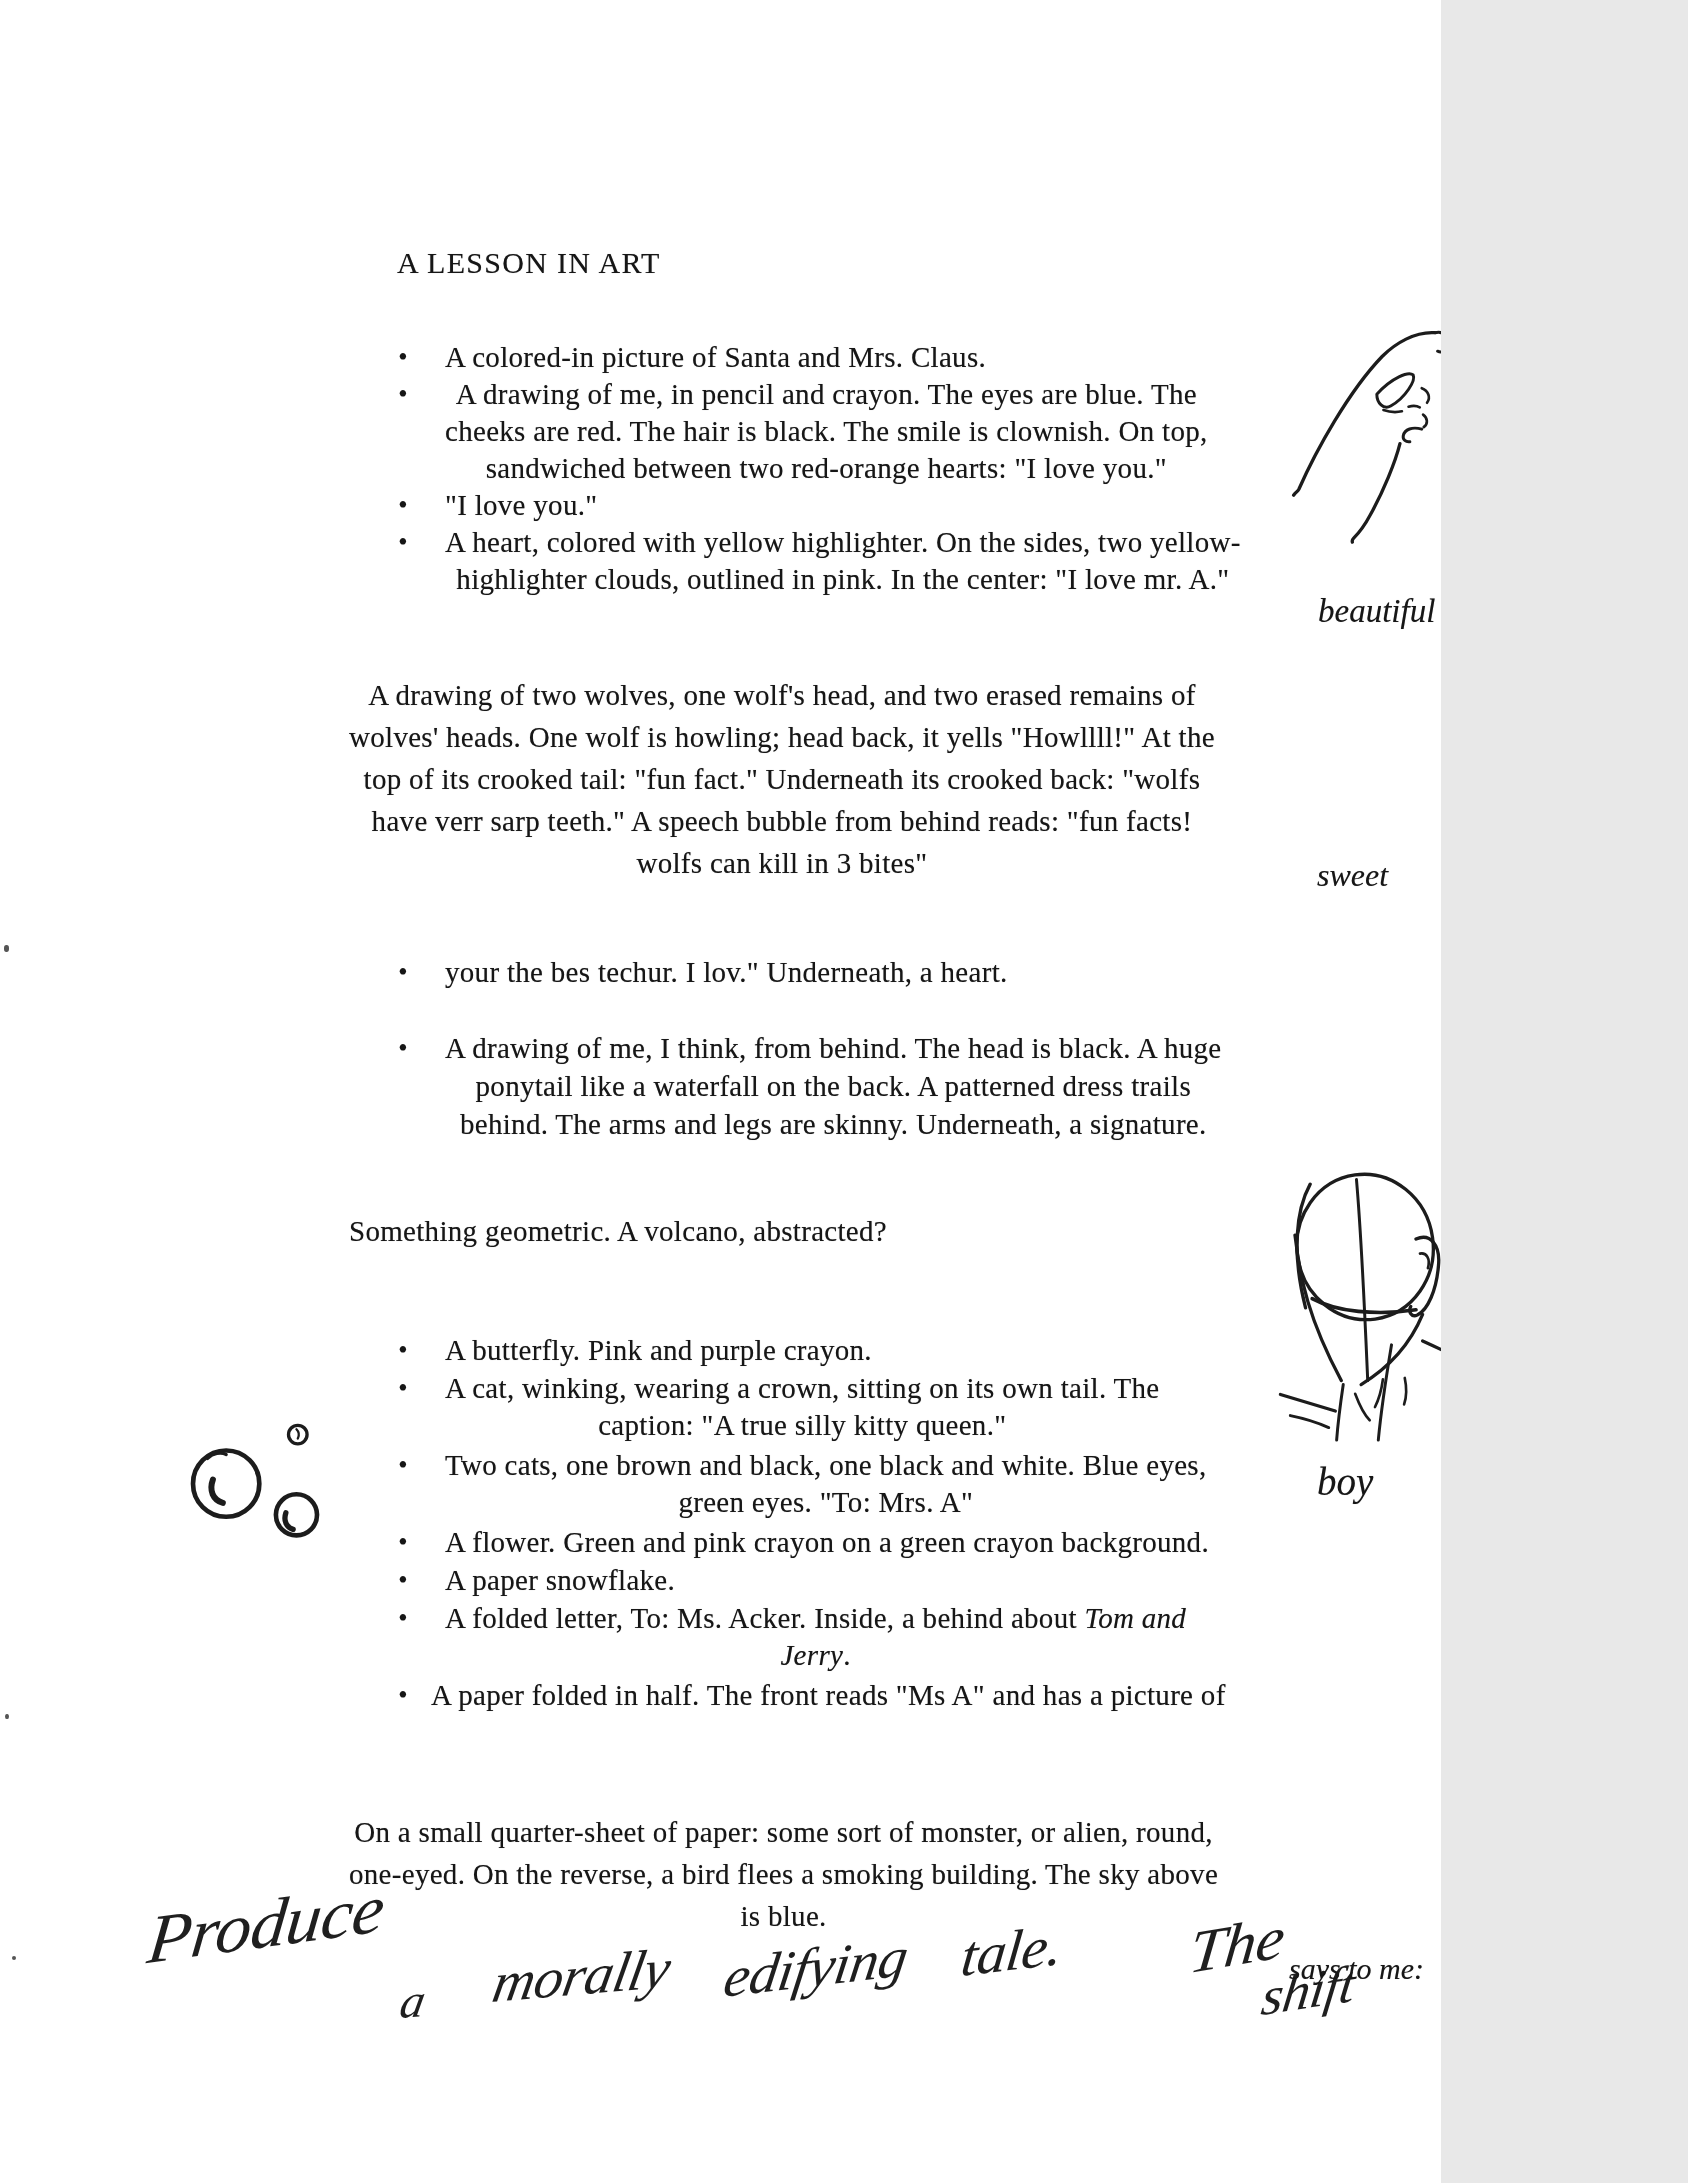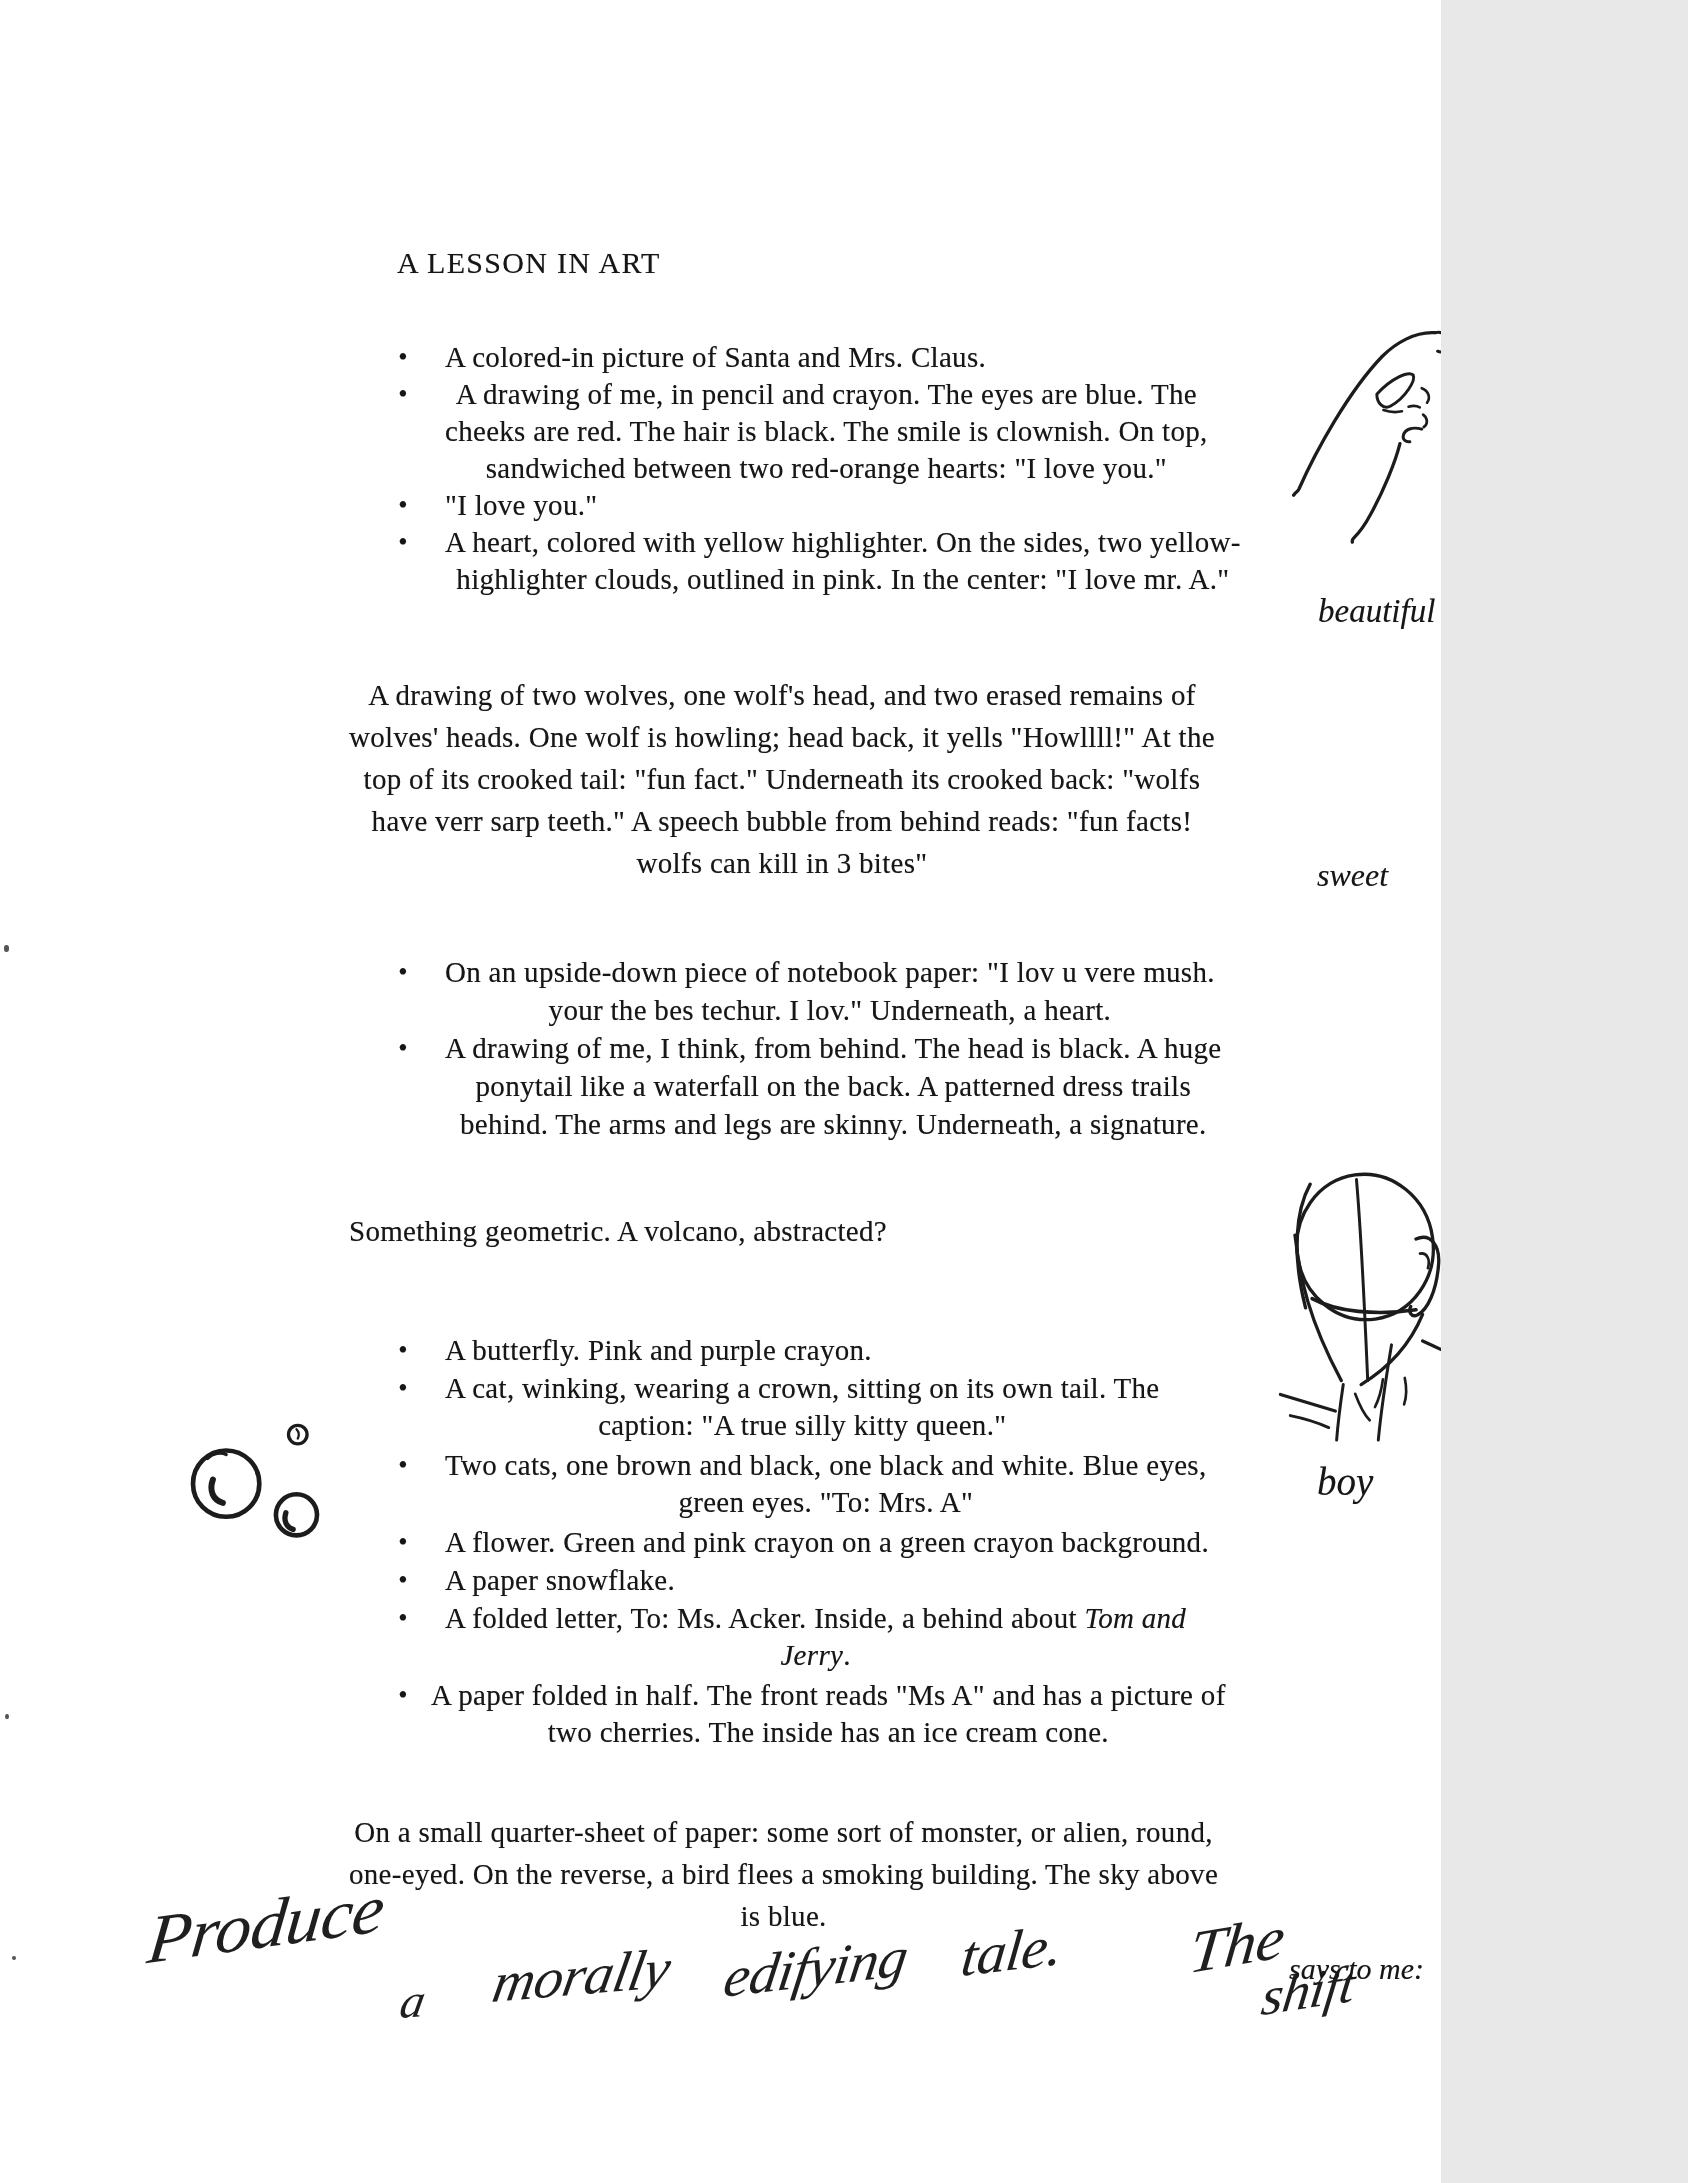--- a/index.html
+++ b/index.html
@@ -78,21 +78,20 @@
     <div>top of its crooked tail: "fun fact." Underneath its crooked back: "wolfs</div>
     <div>have verr sarp teeth." A speech bubble from behind reads: "fun facts!</div>
     <div>wolfs can kill in 3 bites"</div>
   </div>
 
   <div class="note" style="left:1317px; top:857px; font-size:32px;">sweet</div>
 
   <div class="bullet lh58" style="left:397px; top:953px;">
     <span class="dot">•</span>
     <div class="bl typed" style="position:relative;">
-      <div>On an upside-down piece of notebook paper: "I lov u vere mush.</div>
       <div>your the bes techur. I lov." Underneath, a heart.</div>
     </div>
   </div>
   <div class="bullet lh58" style="left:397px; top:1029px;">
     <span class="dot">•</span>
     <div class="bl typed" style="position:relative;">
       <div>A drawing of me, I think, from behind. The head is black. A huge</div>
       <div>ponytail like a waterfall on the back. A patterned dress trails</div>
       <div>behind. The arms and legs are skinny. Underneath, a signature.</div>
     </div>
@@ -136,21 +135,20 @@
     <span class="dot">•</span>
     <div class="bl typed" style="position:relative;">
       <div><span>A folded letter, To: Ms. Acker. Inside, a behind about </span><span class="em">Tom and</span></div>
       <div><span class="em">Jerry</span><span>.</span></div>
     </div>
   </div>
   <div class="bullet lh56" style="left:397px; top:1677px;">
     <span class="dot">•</span>
     <div class="bl typed" style="position:relative;margin-left:34px;">
       <div>A paper folded in half. The front reads "Ms A" and has a picture of</div>
-      <div>two cherries. The inside has an ice cream cone.</div>
     </div>
   </div>
 
   <div class="note" style="left:1317px; top:1459px; font-size:39px;">boy</div>
 
   <div class="typed par64" style="left:349px; top:1811px;">
     <div>On a small quarter-sheet of paper: some sort of monster, or alien, round,</div>
     <div>one-eyed. On the reverse, a bird flees a smoking building. The sky above</div>
     <div>is blue.</div>
   </div>

